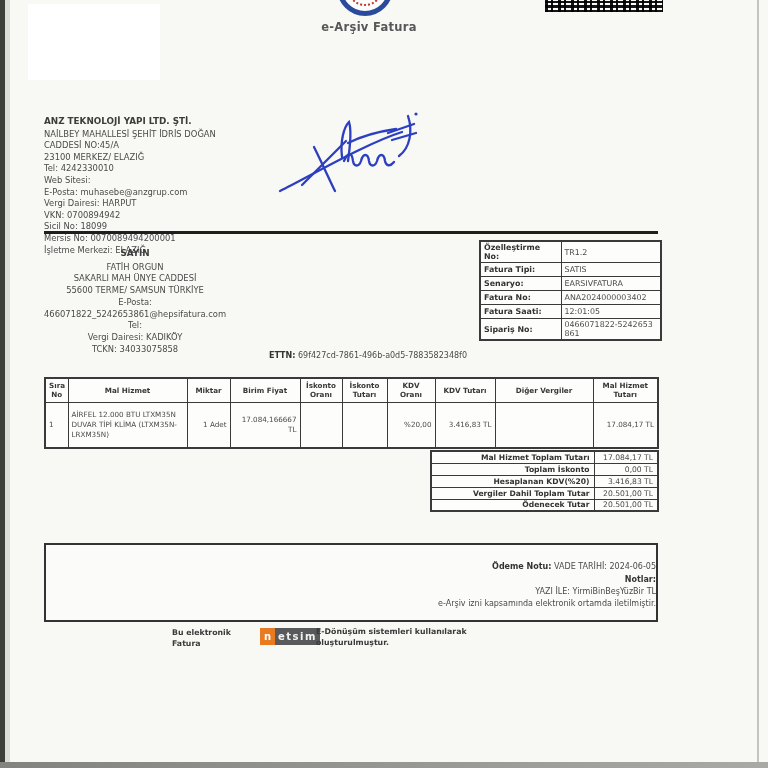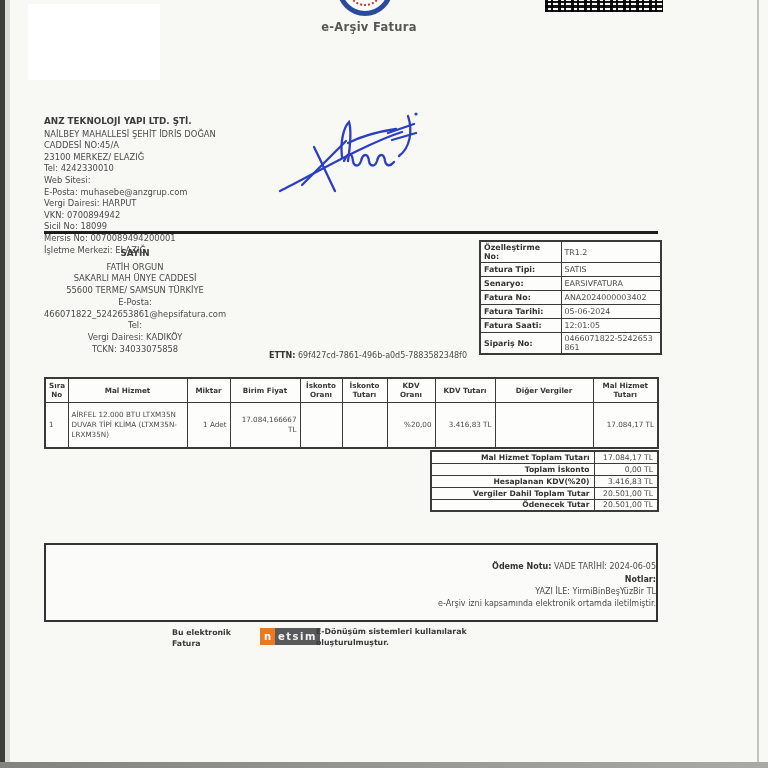--- a/index.html
+++ b/index.html
@@ -168,24 +168,20 @@
           <td class="lbl">Fatura Tipi:</td>
           <td class="val">SATIS</td>
         </tr>
     <tr>
           <td class="lbl">Senaryo:</td>
           <td class="val">EARSIVFATURA</td>
         </tr>
     <tr>
           <td class="lbl">Fatura No:</td>
           <td class="val">ANA2024000003402</td>
-        </tr>
-    <tr>
-          <td class="lbl">Fatura Tarihi:</td>
-          <td class="val">05-06-2024</td>
         </tr>
     <tr>
           <td class="lbl">Fatura Saati:</td>
           <td class="val">12:01:05</td>
         </tr>
     <tr class="tall">
           <td class="lbl">Sipariş No:</td>
           <td class="val">0466071822-5242653861</td>
         </tr>
   </tbody>

